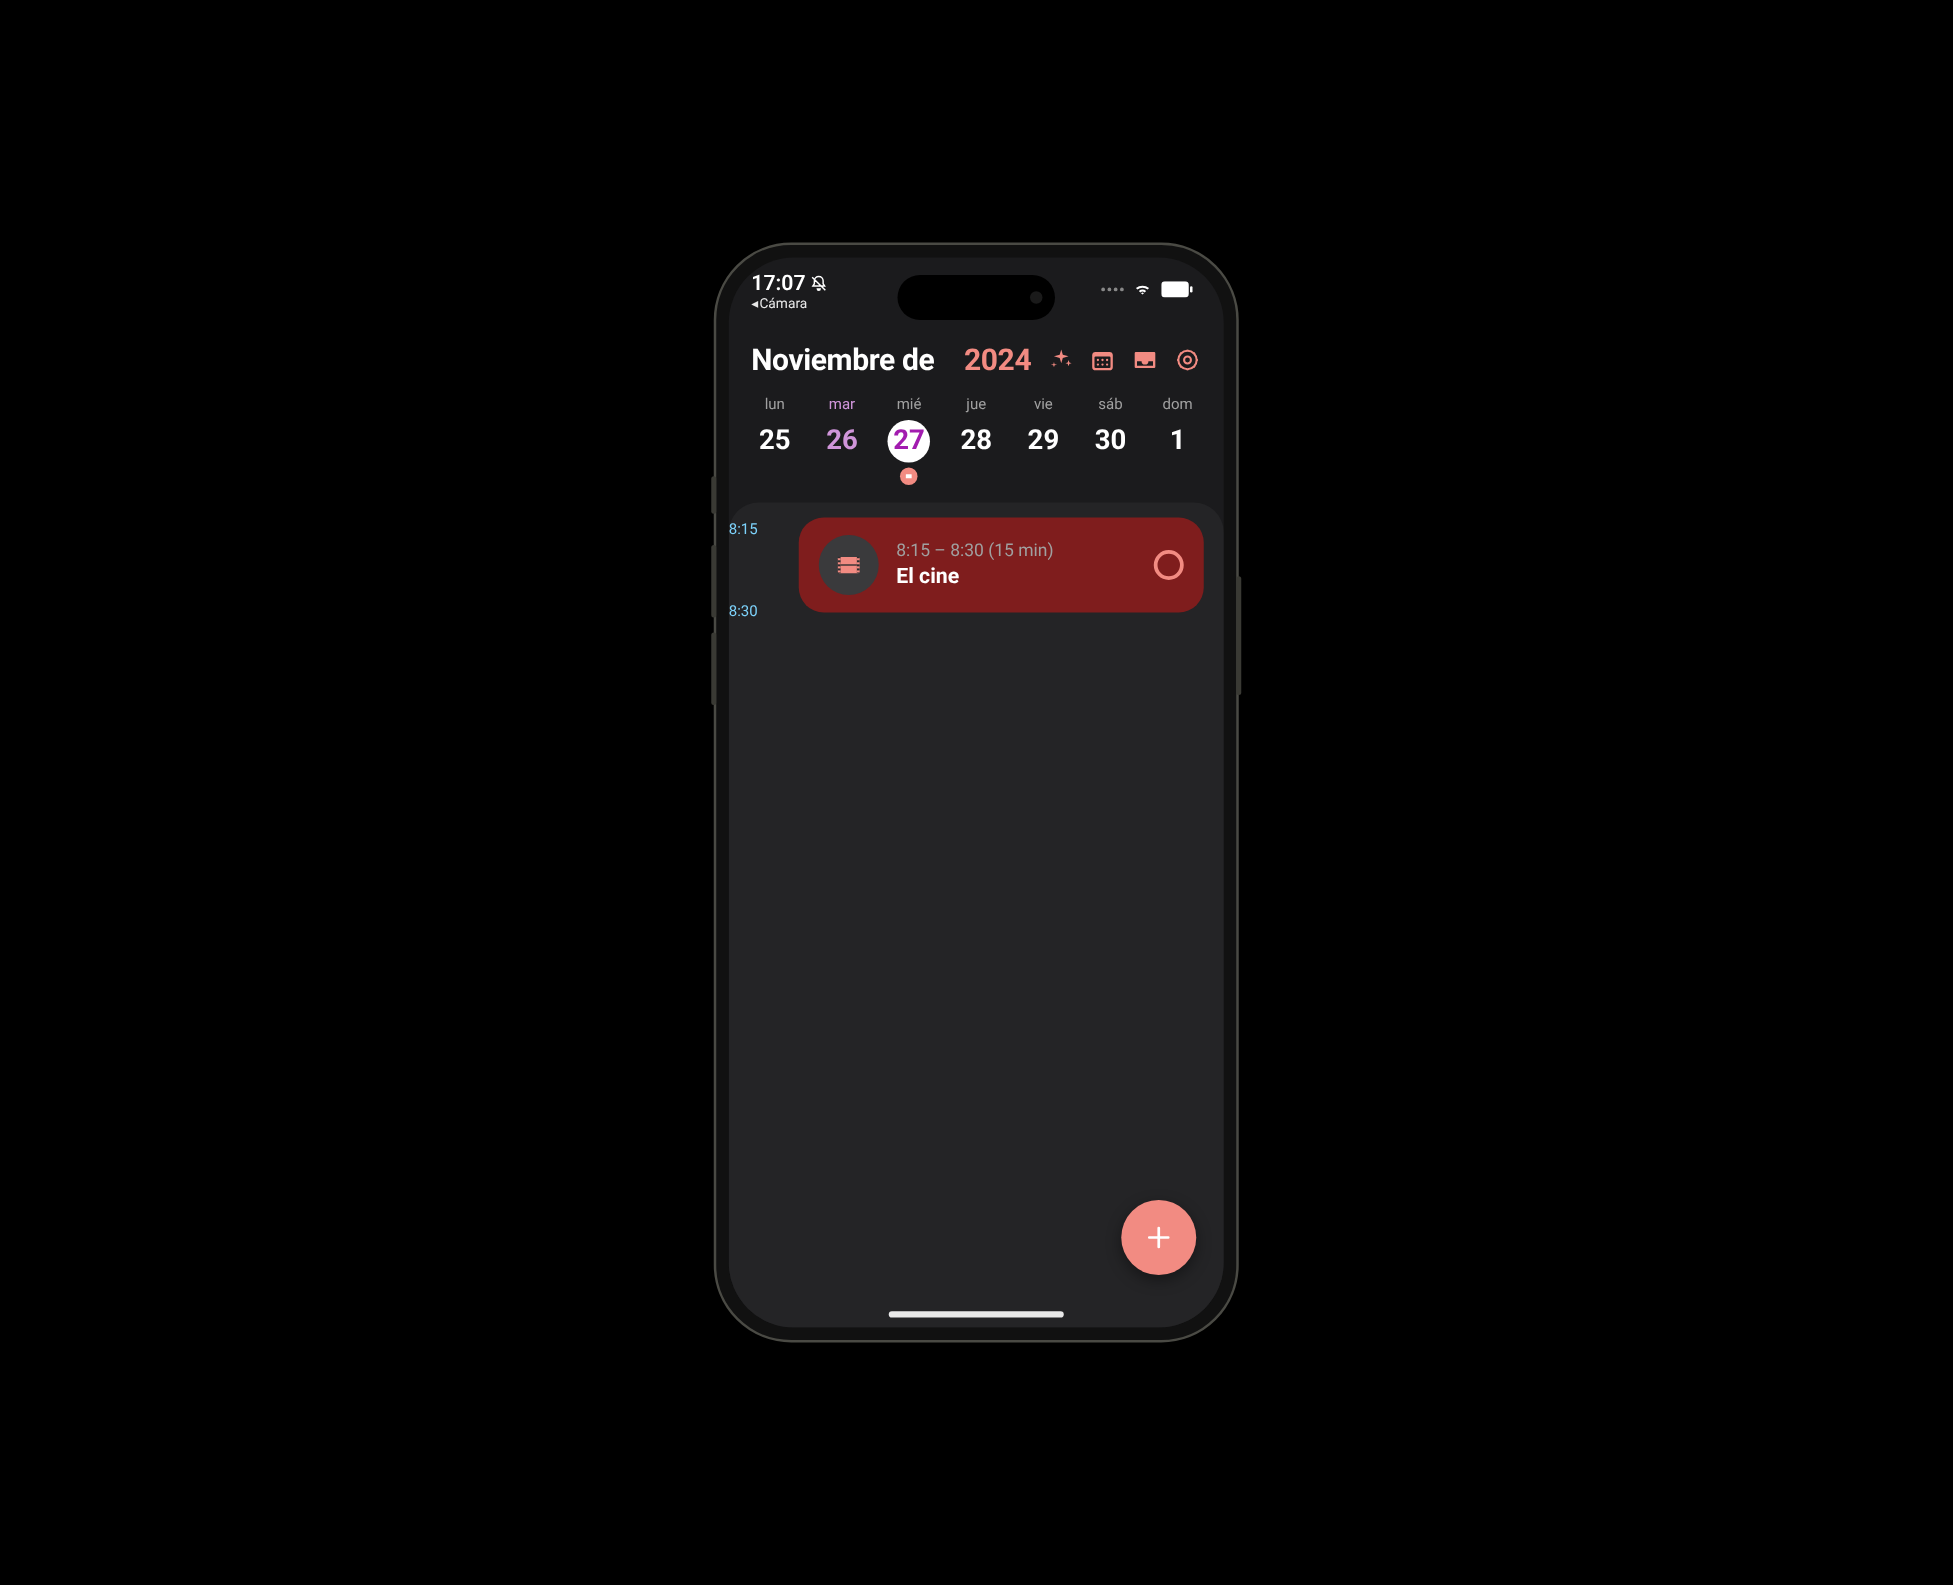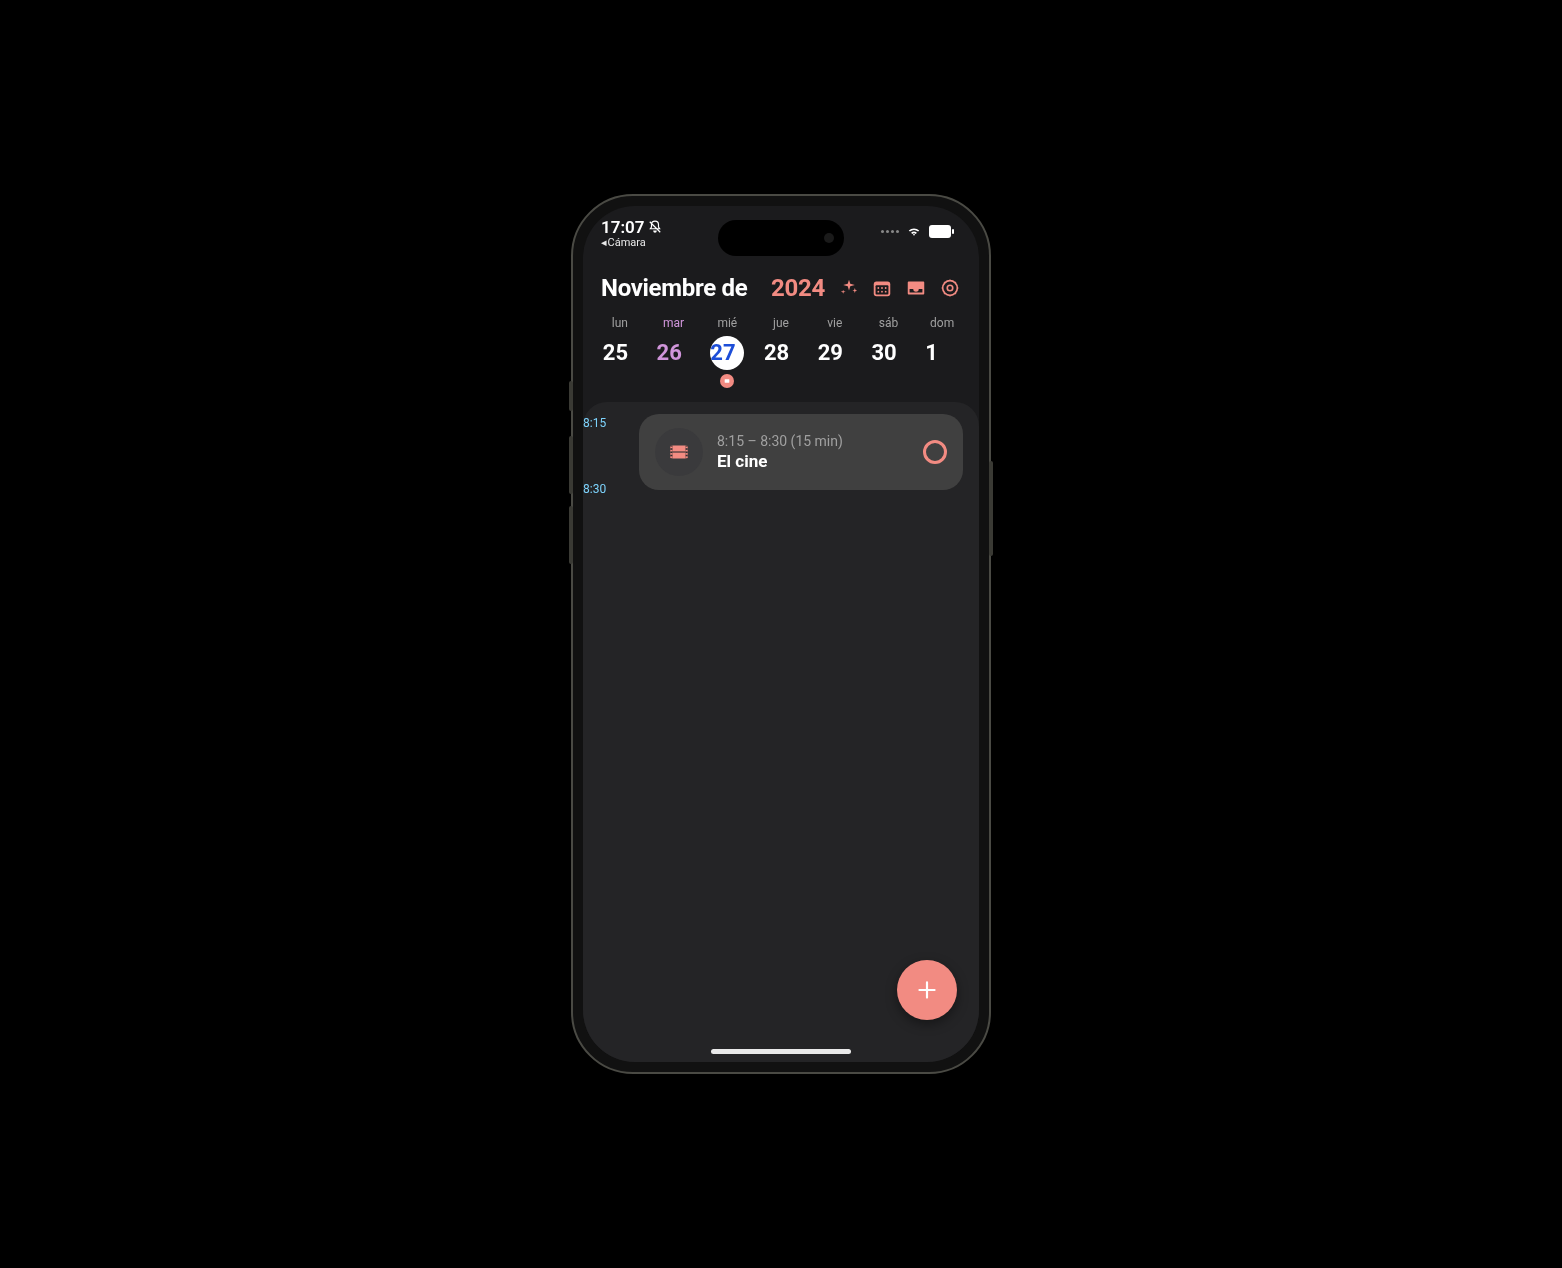--- a/index.html
+++ b/index.html
@@ -84,34 +84,35 @@
     color: #fff;
   }
   .title { font-size: 24px; font-weight: 700; letter-spacing: -0.3px; }
   .title .year { color: #f28b82; margin-left: 18px; }
   .header-icons { display: flex; align-items: center; gap: 12px; }
   .hicon { color: #f28b82; display: flex; align-items: center; justify-content: center; }
   .week {
     display: grid;
     grid-template-columns: repeat(7, 1fr);
     padding: 6px 10px 14px 10px;
+    text-align: center;
   }
   .day { display: flex; flex-direction: column; align-items: center; gap: 6px; position: relative; }
   .day-label { font-size: 12px; color: #a0a0a0; }
   .day-num {
     font-size: 22px;
     font-weight: 700;
     color: #fff;
     width: 34px;
     height: 34px;
     line-height: 34px;
     border-radius: 50%;
   }
   .day.past .day-num, .day.past .day-label { color: #f0abfc; opacity: 0.85; }
-  .day.selected .day-num { background: #fff; color: #1d4ed8; }
+  .day.selected .day-num { background: #fff; color: #a21caf; }
   .day .dot {
     width: 14px; height: 14px; border-radius: 50%;
     background: #f28b82;
     display: flex; align-items: center; justify-content: center;
     margin-top: -2px;
   }
   .timeline {
     flex: 1;
     background: #242426;
     border-top-left-radius: 24px;
@@ -122,21 +123,21 @@
   .timelabel {
     position: absolute;
     left: 0;
     font-size: 12px;
     color: #7dd3fc;
   }
   .tl1 { top: 14px; }
   .tl2 { top: 80px; }
   .event-card {
     margin: 0 16px 0 56px;
-    background: #404040;
+    background: #7f1d1d;
     border-radius: 20px;
     padding: 14px 16px;
     display: flex;
     align-items: center;
     gap: 14px;
   }
   .event-icon {
     width: 48px; height: 48px; border-radius: 50%;
     background: #3a3a3c;
     display: flex; align-items: center; justify-content: center;

